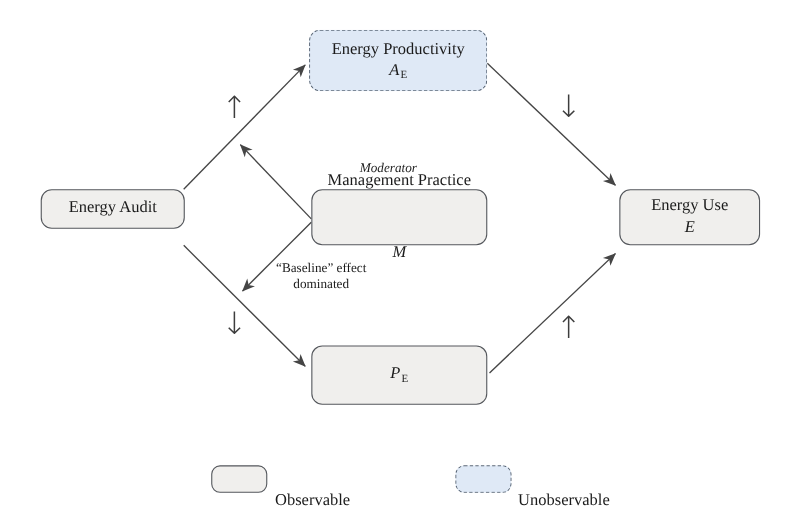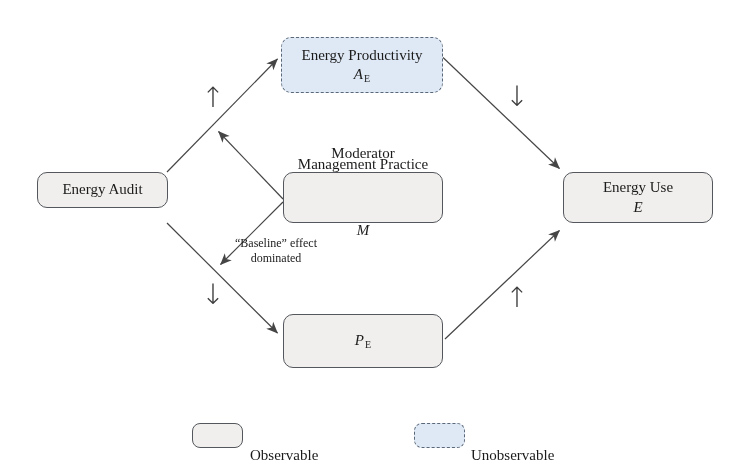--- a/index.html
+++ b/index.html
@@ -22,22 +22,22 @@
     font-size:15px; line-height:1.3; text-align:center;
   }
   .node.unobservable {
     background:var(--unobservable-fill,#dfe9f6);
     border:1.4px dashed var(--unobservable-border,#5b6878);
   }
   .var { font-style:italic; }
   .sub { font-style:normal; font-size:10px; position:relative; top:3px; margin-left:1px; }
 
   .floating-label { position:absolute; text-align:center; }
-  .moderator { left:283px; top:145px; width:160px; font-size:15px; }
-  .baseline { left:220px; top:236px; width:112px; font-size:12px; line-height:1.22; }
+  .moderator { left:273px; top:145px; width:160px; font-size:12px;font-style:italic; }
+  .baseline { left:236px; top:236px; width:112px; font-size:12px; line-height:1.22; }
 
   .sign {
     position:absolute; width:26px; height:30px;
     font-family:"DejaVu Sans", sans-serif;
     font-size:28px; line-height:28px; font-weight:200;
     color:#3d3d3d; text-align:center; user-select:none;
   }
   .sign-audit-productivity { left:200px; top:84px; }
   .sign-audit-unitcost    { left:200px; top:281px; }
   .sign-productivity-use  { left:504px; top:83px; }
@@ -66,39 +66,39 @@
       </marker>
     </defs>
     <line x1="167" y1="172" x2="277.5" y2="59" stroke="#454545" stroke-width="1.2" marker-end="url(#ah)"></line>
     <line x1="167" y1="223" x2="277.5" y2="333" stroke="#454545" stroke-width="1.2" marker-end="url(#ah)"></line>
     <line x1="443" y1="57.5" x2="559.5" y2="168.5" stroke="#454545" stroke-width="1.2" marker-end="url(#ah)"></line>
     <line x1="445" y1="339" x2="559.5" y2="230.5" stroke="#454545" stroke-width="1.2" marker-end="url(#ah)"></line>
     <line x1="283" y1="199" x2="218.5" y2="131.5" stroke="#454545" stroke-width="1.2" marker-end="url(#ah)"></line>
     <line x1="283" y1="202" x2="220.5" y2="264.5" stroke="#454545" stroke-width="1.2" marker-end="url(#ah)"></line>
   </svg>
 
-  <div class="node unobservable" style="left:281px; top:37px; width:162px; height:56px;">
+  <div class="node unobservable" style="left:281px; top:27px; width:162px; height:56px;">
     <div>Energy Productivity</div>
     <div>
       <span class="var">A</span><span class="sub">E</span>
     </div>
   </div>
 
   <div class="node" style="left:37px; top:172px; width:131px; height:36px;">
     <div>Energy Audit</div>
   </div>
 
   <div class="node" style="left:283px; top:172px; width:160px; height:51px;gap:47px;">
     <div>Management Practice</div>
     <div>
       <span class="var">M</span>
     </div>
   </div>
 
-  <div class="node" style="left:563px; top:172px; width:150px; height:51px;">
+  <div class="node" style="left:563px; top:172px; width:128px; height:51px;">
     <div>Energy Use</div>
     <div>
       <span class="var">E</span>
     </div>
   </div>
 
   <div class="node" style="left:283px; top:314px; width:160px; height:54px;">
     <div>
       <span class="var">P</span><span class="sub">E</span>
     </div>

